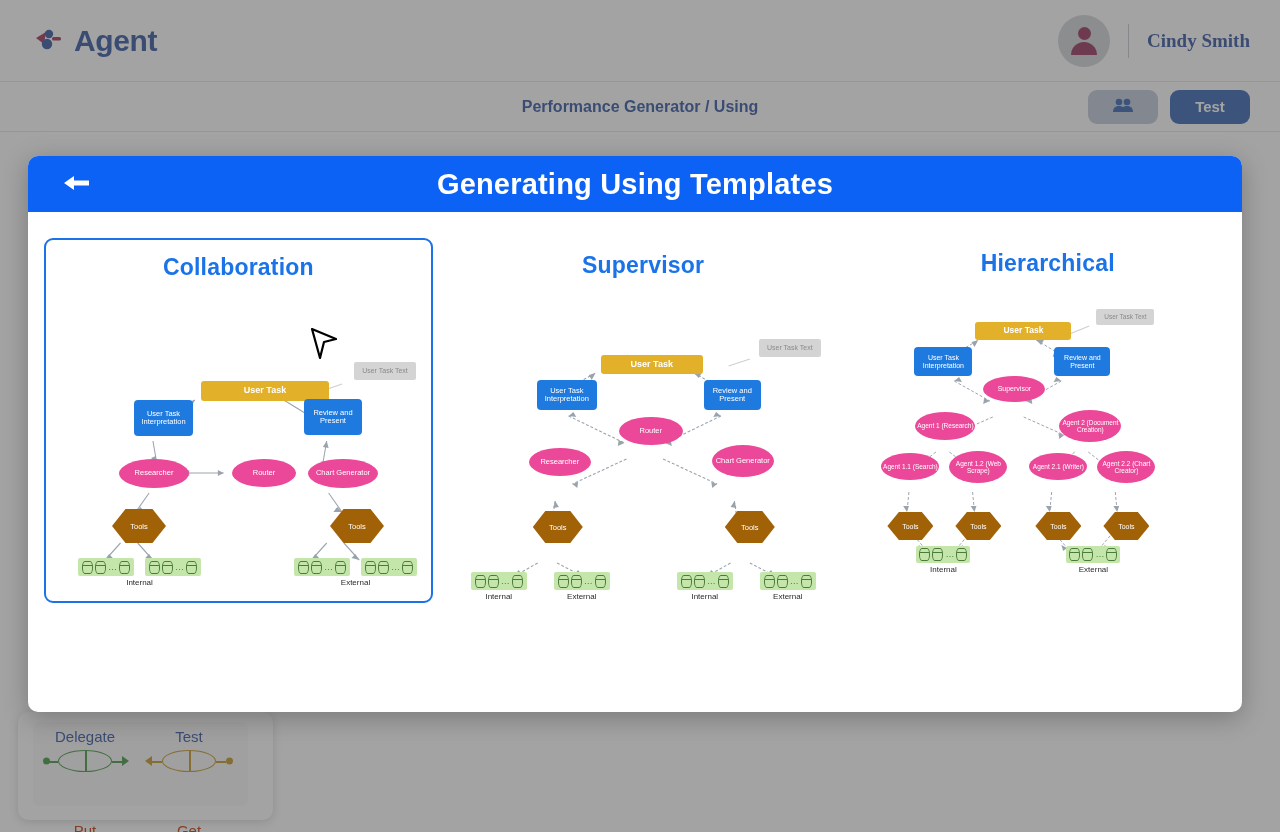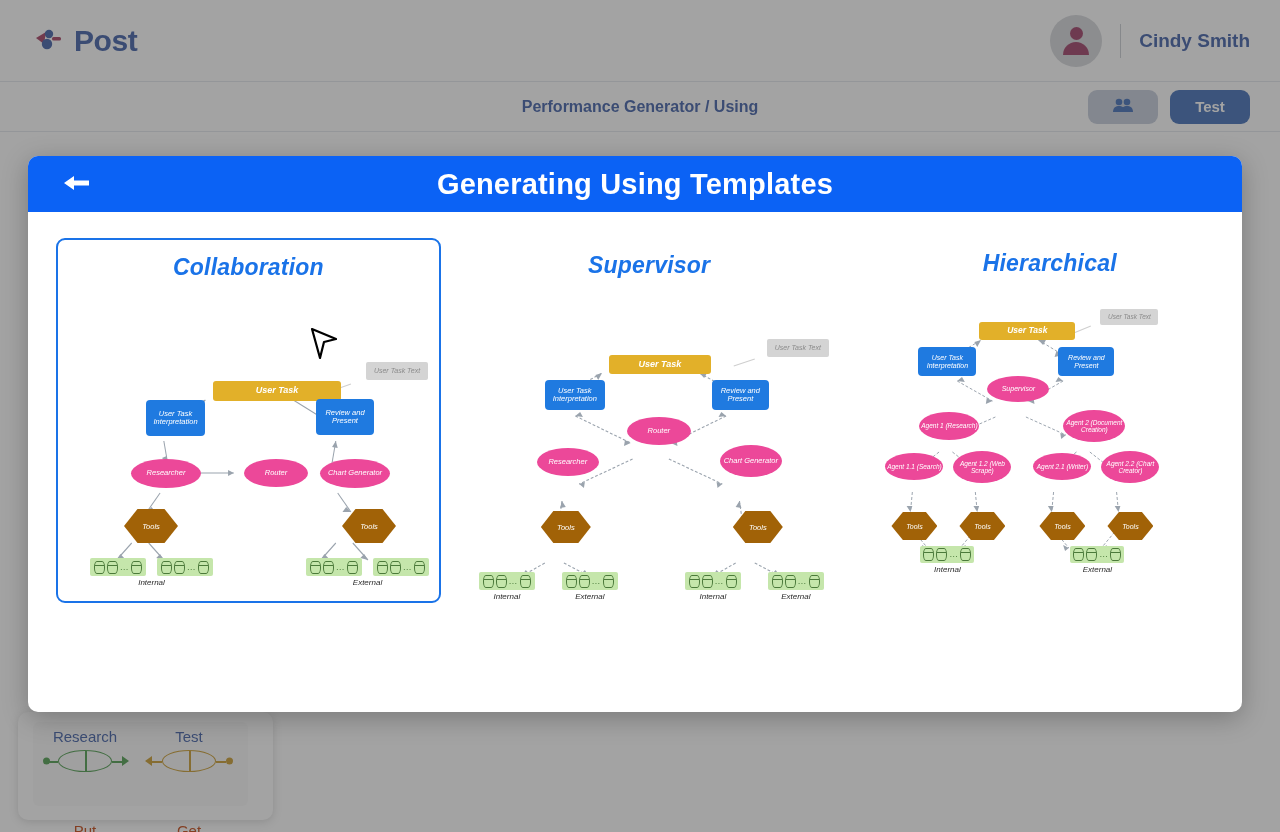--- a/index.html
+++ b/index.html
@@ -32,21 +32,21 @@
     width: 52px; height: 52px; border-radius: 50%; background: #d3d5d9;
     display: flex; align-items: center; justify-content: center;
   }
   .avatar-head { width: 13px; height: 13px; border-radius: 50%; background: #9c3a63; }
   .avatar-body {
     width: 26px; height: 13px; border-radius: 13px 13px 0 0; background: #9c3a63;
     margin-top: 2px;
   }
   .avatar-inner { display: flex; flex-direction: column; align-items: center; }
   .vdiv { width: 1px; height: 34px; background: #c9ccd2; }
-  .username { font-size: 19px; font-weight: bold; color: #3b5ba5; }
+  .username { font-size: 19px; font-weight: bold; color: #3b5ba5; font-family: Liberation Serif, serif; }
 
   .subbar {
     position: absolute; left: 0; top: 82px; width: 1280px; height: 50px;
     background: #ffffff; border-bottom: 1px solid #e3e6ec;
     display: flex; align-items: center;
   }
   .breadcrumb {
     position: absolute; left: 50%; transform: translateX(-50%);
     font-size: 16px; font-weight: bold; color: #3b5ba5; white-space: nowrap;
   }
@@ -126,21 +126,21 @@
     position: absolute; left: 32px; top: 50%; transform: translateY(-50%);
     width: 34px; height: 30px; background: transparent; border: none; cursor: pointer;
     display: flex; align-items: center; justify-content: center;
   }
   .modal-title {
     width: 100%; text-align: center; color: #ffffff;
     font-size: 29px; font-weight: bold; letter-spacing: 0.2px;
   }
   .modal-body {
     position: relative; height: 480px; background: #ffffff;
-    display: flex; padding: 26px 0 0 12px; font-style: italic;
+    display: flex; padding: 26px 0 0 0;
   }
 
   .tpl-card {
     position: relative; width: 407px; height: 365px;
     margin-left: 16px; border-radius: 9px;
   }
   .tpl-card.selected { border: 2px solid #1a73e8; margin-left: 16px; width: 407px; }
   .tpl-title {
     text-align: center; font-size: 23px; font-weight: bold; color: #1a73e8;
     margin-top: 14px; letter-spacing: 0.2px;
@@ -186,21 +186,21 @@
     <div class="topbar">
       <div class="brand">
         <span class="brand-mark">
           <svg width="34" height="34" viewBox="0 0 34 34">
             <path d="M4 14 L14 8 L12 20 Z" fill="#a33a5e"></path>
             <circle cx="17" cy="10" r="4.2" fill="#3b5ba5"></circle>
             <circle cx="15" cy="20" r="5.2" fill="#3b5ba5"></circle>
             <rect x="20" y="13" width="9" height="3.4" rx="1.5" fill="#a33a5e"></rect>
           </svg>
         </span>
-        <span class="brand-name">Post</span>
+        <span class="brand-name">Agent</span>
       </div>
       <div class="topbar-right">
         <div class="avatar">
           <div class="avatar-inner">
             <div class="avatar-head"></div>
             <div class="avatar-body"></div>
           </div>
         </div>
         <div class="vdiv"></div>
         <div class="username">Cindy Smith</div>
@@ -228,21 +228,21 @@
       </div>
     </div>
 
     <div class="canvas-area">
       <div class="maroon-node"></div>
 
       <div class="palette-panel">
         <div class="palette-inner">
 
           <div class="pal-item" style="left:0px; top:6px;">
-            <div class="pal-top">Research</div>
+            <div class="pal-top">Delegate</div>
             <div class="pal-shape">
               <span class="pal-dot" style="left:10px;"></span>
               <span class="pal-line" style="left:15px; width:10px;"></span>
               <div class="pal-ellipse"></div>
               <span class="pal-line" style="right:15px; width:10px;"></span>
               <span class="pal-arrow" style="right:8px; border-left:7px solid #4b9b4b;"></span>
             </div>
             <div class="pal-bot">Put</div>
           </div>
 

